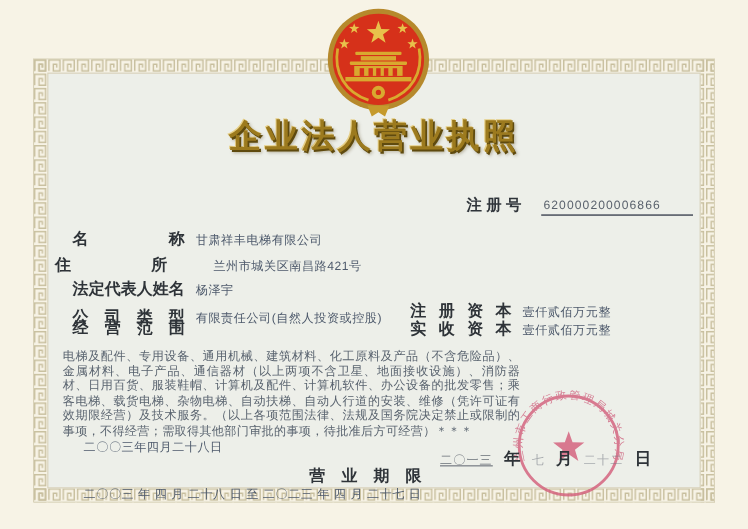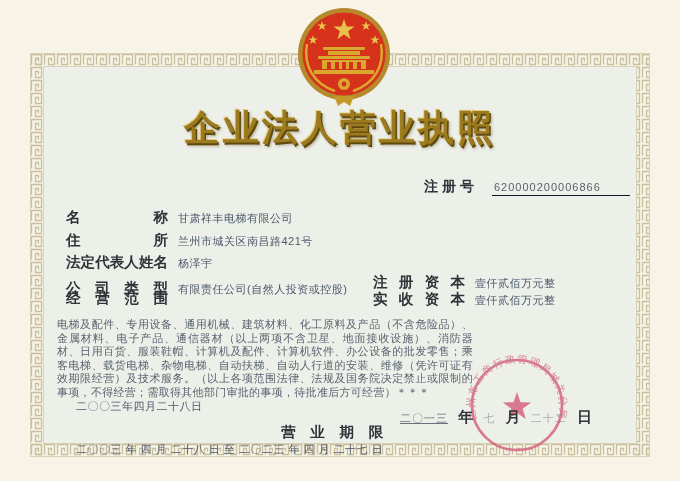--- a/index.html
+++ b/index.html
@@ -10,21 +10,21 @@
   }
   .inner-bg {
     position:absolute; left:43px; top:66px; width:594px; height:378px;
     background:#edefe9;
   }
   .frame { position:absolute; left:30px; top:53px; z-index:1; }
   .emblem { position:absolute; left:296px; top:6px; z-index:3; }
   .title {
     position:absolute; left:0; top:104px; width:680px; text-align:center; z-index:2;
     font-family:"Liberation Serif", serif;
-    font-size:36px; font-weight:bold; letter-spacing:3px;
+    font-size:30px; font-weight:bold; letter-spacing:3px;
     color:#9c7a1e;
     text-shadow: 1.5px 1.5px 0 #5f4a0e, 2.5px 2.5px 3px rgba(70,50,0,.35), -1px -1px 0 #e6cf87;
   }
   .regno-row {
     position:absolute; left:424px; top:178px; z-index:2;
     display:flex; align-items:flex-end;
   }
   .regno-label { font-size:14px; font-weight:bold; color:#2f343a; letter-spacing:4px; }
   .regno-value {
     margin-left:14px; font-size:11px; color:#5a626d; letter-spacing:1px;
@@ -118,21 +118,21 @@
   <div class="regno-row">
     <span class="regno-label">注册号</span>
     <span class="regno-value">620000200006866</span>
   </div>
 
   <div class="row" style="left:66px; top:208px;">
     <span class="lbl">名称</span>
     <span class="val">甘肃祥丰电梯有限公司</span>
   </div>
 
-  <div class="row" style="left:66px; top:231px;">
+  <div class="row" style="left:50px; top:231px;gap:32px;">
     <span class="lbl">住所</span>
     <span class="val">兰州市城关区南昌路421号</span>
   </div>
 
   <div class="row" style="left:66px; top:253px;">
     <span class="lbl">法定代表人姓名</span>
     <span class="val">杨泽宇</span>
   </div>
 
   <div class="row" style="left:66px; top:279px;">

